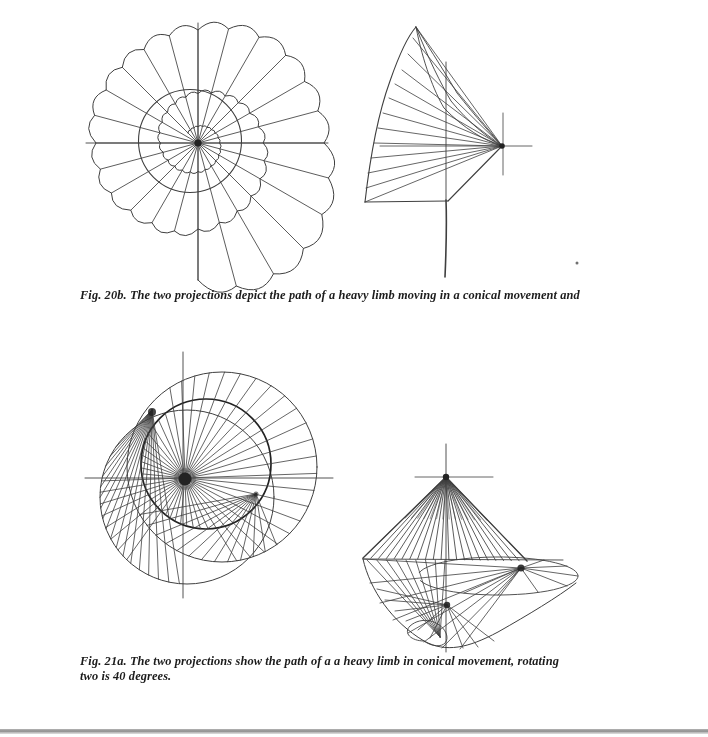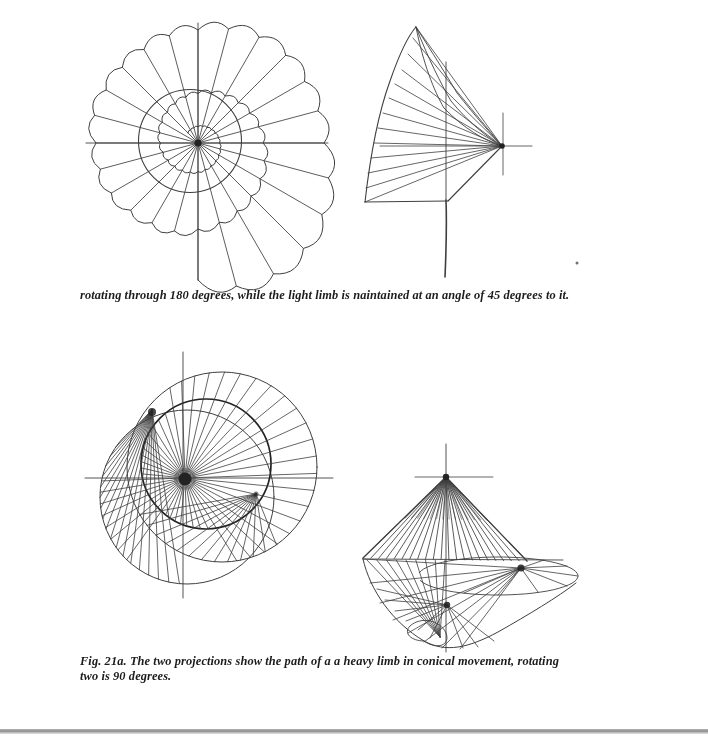--- a/index.html
+++ b/index.html
@@ -262,23 +262,23 @@
         <circle cx="446" cy="477" r="3.2" fill="#232323" fill-opacity="1"></circle>
         <circle cx="521" cy="568" r="3.6" fill="#232323" fill-opacity="0.9"></circle>
         <circle cx="447" cy="605" r="3.2" fill="#232323" fill-opacity="0.9"></circle>
       </g>
     <g>
         <circle cx="577" cy="263" r="1.5" fill="#232323" fill-opacity="0.65"></circle>
       </g>
   </svg>
 
   <div class="caption" style="left: 80px; top: 288px;">
-      <div>rotating through 180 degrees, while the light limb is naintained at an angle of 45 degrees to it.</div>
+      <div>Fig. 20b. The two projections depict the path of a heavy limb moving in a conical movement and</div>
     </div>
 
   <div class="caption" style="left: 80px; top: 654px; font-style: italic;">
       <div>Fig. 21a. The two projections show the path of a a heavy limb in conical movement, rotating</div>
-      <div>two is 90 degrees.</div>
+      <div>two is 40 degrees.</div>
     </div>
 
   <div class="footer-divider"></div>
 
 </div>
 
 </body></html>

